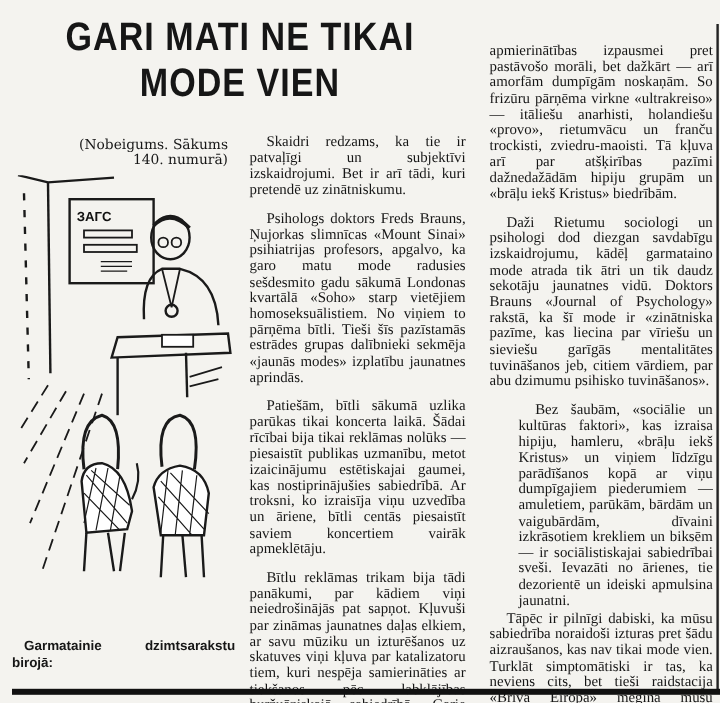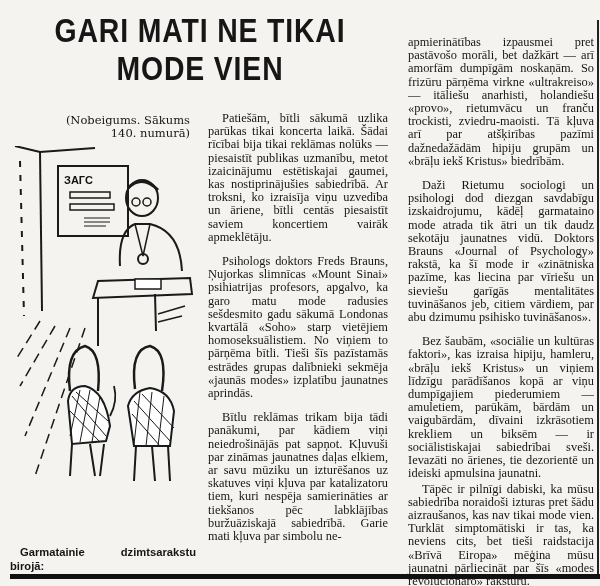--- a/index.html
+++ b/index.html
@@ -19,37 +19,37 @@
     transform:scaleX(0.86); transform-origin:center top;
   }
   .subtitle {
     position:absolute; left:40px; top:114px; width:150px;
     font-size:11.5px; line-height:13px; text-align:right;
   }
   .cartoon {
     position:absolute; left:10px; top:146px; width:185px; height:340px;
   }
   .caption {
-    position:absolute; left:10px; top:546px; width:186px;
+    position:absolute; left:10px; top:533px; width:186px;
     font-family:"Liberation Sans", sans-serif; font-weight:bold;
     font-size:11.2px; line-height:13.5px; text-align:justify;
   }
   .caption p { margin:0; }
   .caption .indent { text-indent:10px; }
   .col {
     position:absolute; font-size:11px; line-height:13.2px;
     text-align:justify;
     font-family:"Liberation Serif", serif;
     font-size:12.4px;
   }
   .col p { margin:0 0 11px 0; text-indent:14px; }
   .col p.cont { text-indent:0;margin-top:20px; }
   .col2 { left:208px; top:112px; width:180px; }
   .col3 { left:408px; top:16px; width:186px; }
-  .col3 p.tight { margin-bottom:2px; }
+  .col3 p.tight { margin-bottom:2px;margin-left:24px; }
   .sig {
     text-align:right; font-weight:bold; margin:10px 6px 0 0;
     font-family:"Liberation Sans", sans-serif; font-size:12px;
   }
   .bottom-rule {
     position:absolute; left:10px; top:574px; width:590px; height:5px;
     background:#111;
   }
   .vrule {
     position:absolute; left:597px; top:20px; width:2px; height:555px; background:#222;
@@ -105,22 +105,23 @@
     <path d="M124 255 L160 295 M122 268 L150 300 M132 248 L164 282 M130 246 L124 298 M142 246 L136 300 M154 250 L148 300" stroke-width="1"></path>
     <path d="M126 300 L124 335 M142 300 L145 335 M158 300 L160 335"></path>
   </svg>
 </div>
 
 <div class="caption">
   <p class="indent">Garmatainie dzimtsarakstu birojā:</p>
 </div>
 
 <div class="col col2">
+  <p>Skaidri redzams, ka tie ir patvaļīgi un subjektīvi izskaidrojumi. Bet ir arī tādi, kuri pretendē uz zinātniskumu.</p>
+  <p>Psihologs doktors Freds Brauns, Ņujorkas slimnīcas «Mount Sinai» psihiatrijas profesors, apgalvo, ka garo matu mode radusies sešdesmito gadu sākumā Londonas kvartālā «Soho» starp vietējiem homoseksuālistiem. No viņiem to pārņēma bītli. Tieši šīs pazīstamās estrādes grupas dalībnieki sekmēja «jaunās modes» izplatību jaunatnes aprindās.</p>
   <p>Patiešām, bītli sākumā uzlika parūkas tikai koncerta laikā. Šādai rīcībai bija tikai reklāmas nolūks — piesaistīt publikas uzmanību, metot izaicinājumu estētiskajai gaumei, kas nostiprinājušies sabiedrībā. Ar troksni, ko izraisīja viņu uzvedība un āriene, bītli centās piesaistīt saviem koncertiem vairāk apmeklētāju.</p>
-  <p>Psihologs doktors Freds Brauns, Ņujorkas slimnīcas «Mount Sinai» psihiatrijas profesors, apgalvo, ka garo matu mode radusies sešdesmito gadu sākumā Londonas kvartālā «Soho» starp vietējiem homoseksuālistiem. No viņiem to pārņēma bītli. Tieši šīs pazīstamās estrādes grupas dalībnieki sekmēja «jaunās modes» izplatību jaunatnes aprindās.</p>
   <p>Bītlu reklāmas trikam bija tādi panākumi, par kādiem viņi neiedrošinājās pat sapņot. Kļuvuši par zināmas jaunatnes daļas elkiem, ar savu mūziku un izturēšanos uz skatuves viņi kļuva par katalizatoru tiem, kuri nespēja samierināties ar tiekšanos pēc labklājības buržuāziskajā sabiedrībā. Garie mati kļuva par simbolu ne-</p>
 </div>
 
 <div class="col col3">
   <p class="cont">apmierinātības izpausmei pret pastāvošo morāli, bet dažkārt — arī amorfām dumpīgām noskaņām. So frizūru pārņēma virkne «ultrakreiso» — itāliešu anarhisti, holandiešu «provo», rietumvācu un franču trockisti, zviedru-maoisti. Tā kļuva arī par atšķirības pazīmi dažnedažādām hipiju grupām un «brāļu iekš Kristus» biedrībām.</p>
   <p>Daži Rietumu sociologi un psihologi dod diezgan savdabīgu izskaidrojumu, kādēļ garmataino mode atrada tik ātri un tik daudz sekotāju jaunatnes vidū. Doktors Brauns «Journal of Psychology» rakstā, ka šī mode ir «zinātniska pazīme, kas liecina par vīriešu un sieviešu garīgās mentalitātes tuvināšanos jeb, citiem vārdiem, par abu dzimumu psihisko tuvināšanos».</p>
   <p class="tight">Bez šaubām, «sociālie un kultūras faktori», kas izraisa hipiju, hamleru, «brāļu iekš Kristus» un viņiem līdzīgu parādīšanos kopā ar viņu dumpīgajiem piederumiem — amuletiem, parūkām, bārdām un vaigubārdām, dīvaini izkrāsotiem krekliem un biksēm — ir sociālistiskajai sabiedrībai sveši. Ievazāti no ārienes, tie dezorientē un ideiski apmulsina jaunatni.</p>
   <p>Tāpēc ir pilnīgi dabiski, ka mūsu sabiedrība noraidoši izturas pret šādu aizraušanos, kas nav tikai mode vien. Turklāt simptomātiski ir tas, ka neviens cits, bet tieši raidstacija «Brīvā Eiropa» mēģina mūsu jaunatni pārliecināt par šīs «modes revolucionāro» raksturu.</p>
   <div class="sig">B. Maleševskis</div>
 

